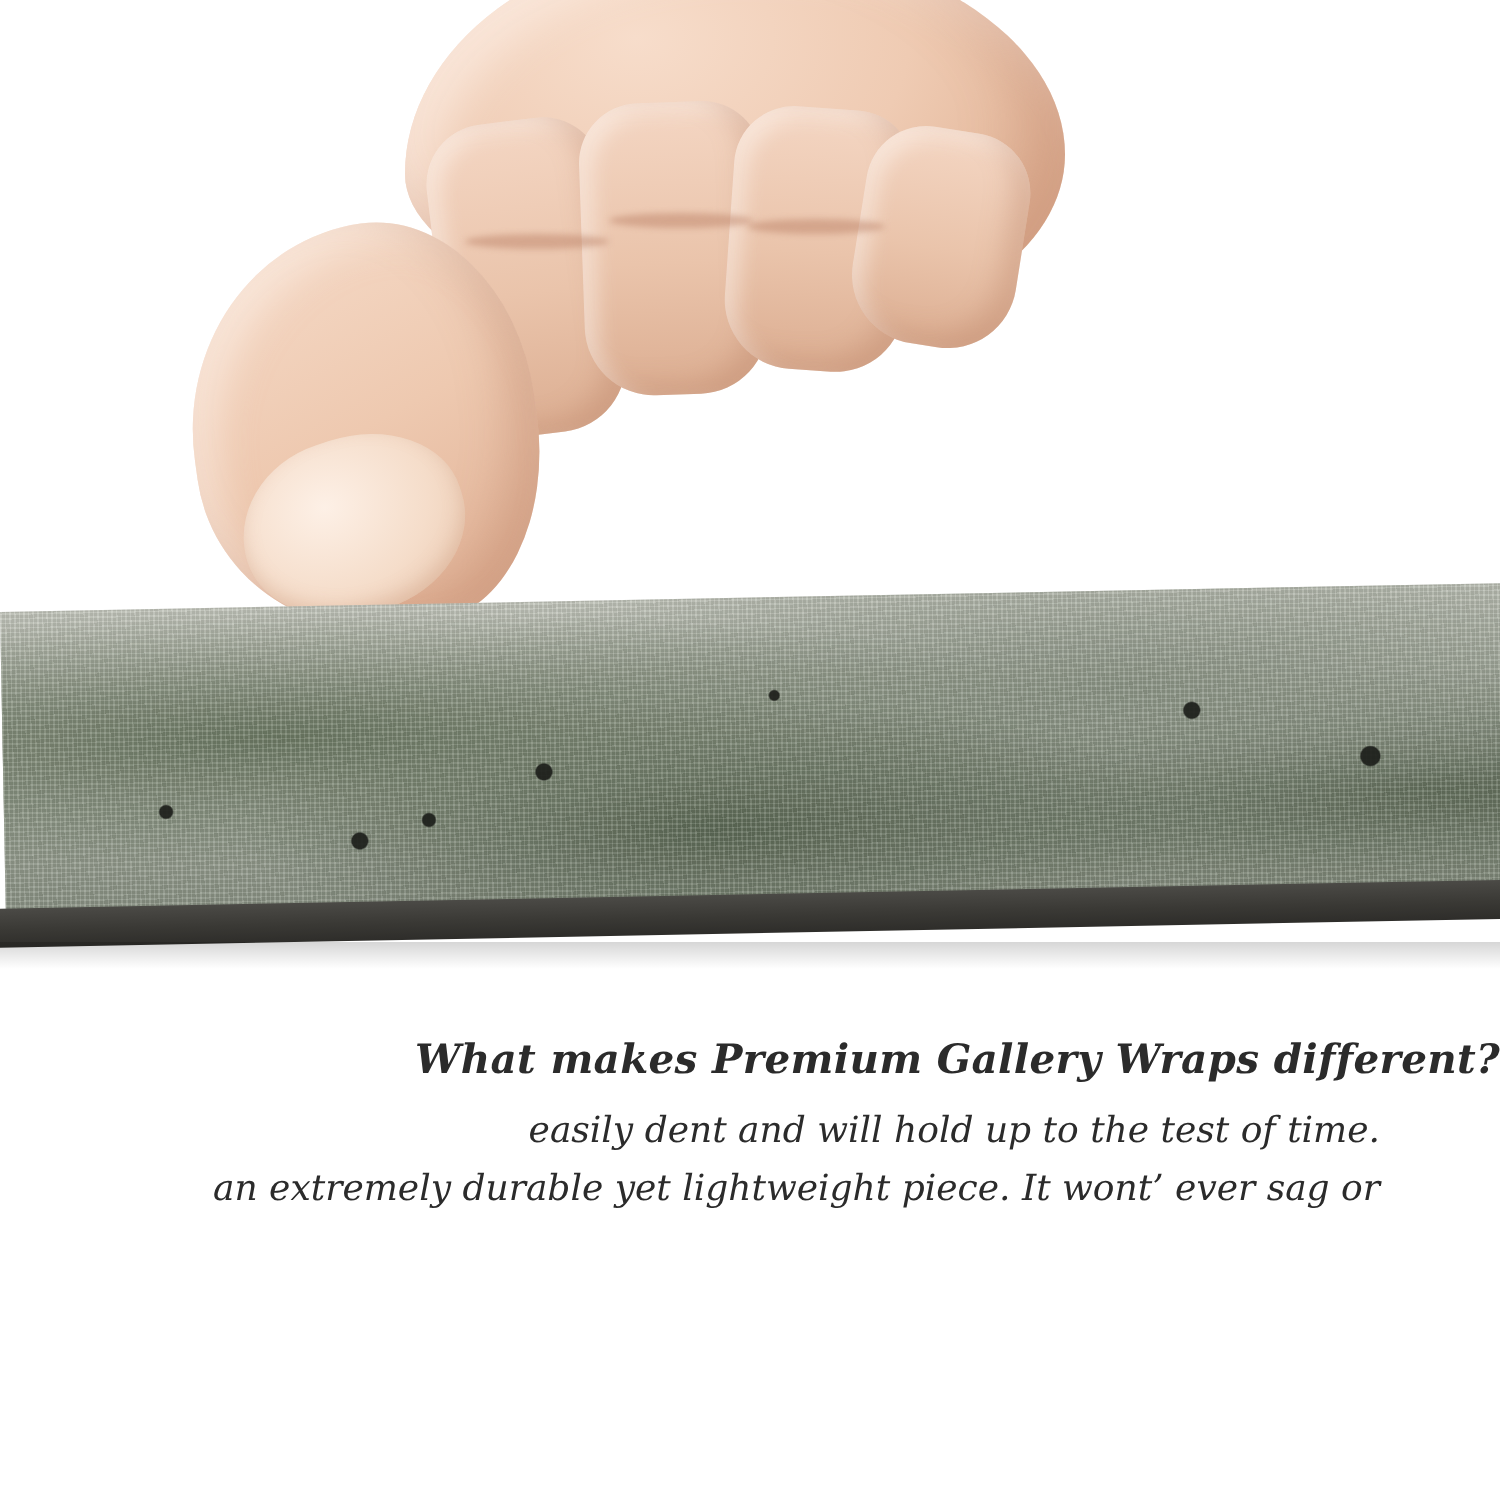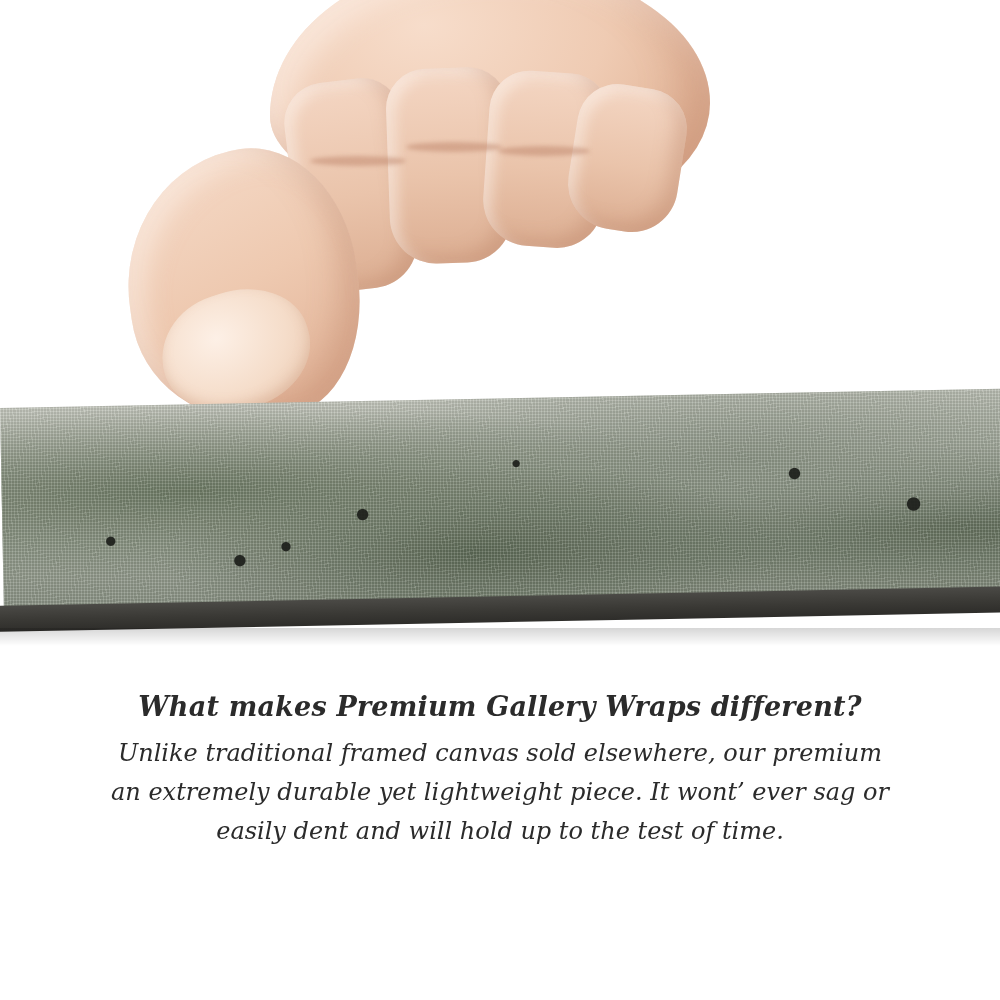--- a/index.html
+++ b/index.html
@@ -144,21 +144,21 @@
     height: 18px;
     background: linear-gradient(180deg, rgba(0,0,0,0.16) 0%, rgba(0,0,0,0) 100%);
   }
 
   
   .caption {
     position: absolute;
     left: 0;
     top: 690px;
     width: 1000px;
-    text-align: center;
+    text-align: right;
     color: #2b2b2b;
     font-family: "DejaVu Serif", serif;
     font-style: italic;
   }
   .caption .headline {
     font-size: 27px;
     font-weight: 700;
     letter-spacing: 0.2px;
     margin: 0 0 10px 0;
     line-height: 1.25;
@@ -194,18 +194,17 @@
       </div>
     </div>
 
     <div class="canvas-face"></div>
     <div class="canvas-depth"></div>
     <div class="canvas-shadow"></div>
   </div>
 
   <div class="caption">
     <p class="headline">What makes Premium Gallery Wraps different?</p>
-    <p class="body-line">Unlike traditional framed canvas sold elsewhere, our premium</p>
+    <p class="body-line">easily dent and will hold up to the test of time.</p>
     <p class="body-line">an extremely durable yet lightweight piece. It wont’ ever sag or</p>
-    <p class="body-line">easily dent and will hold up to the test of time.</p>
   </div>
 
 </div>
 
 </body></html>

